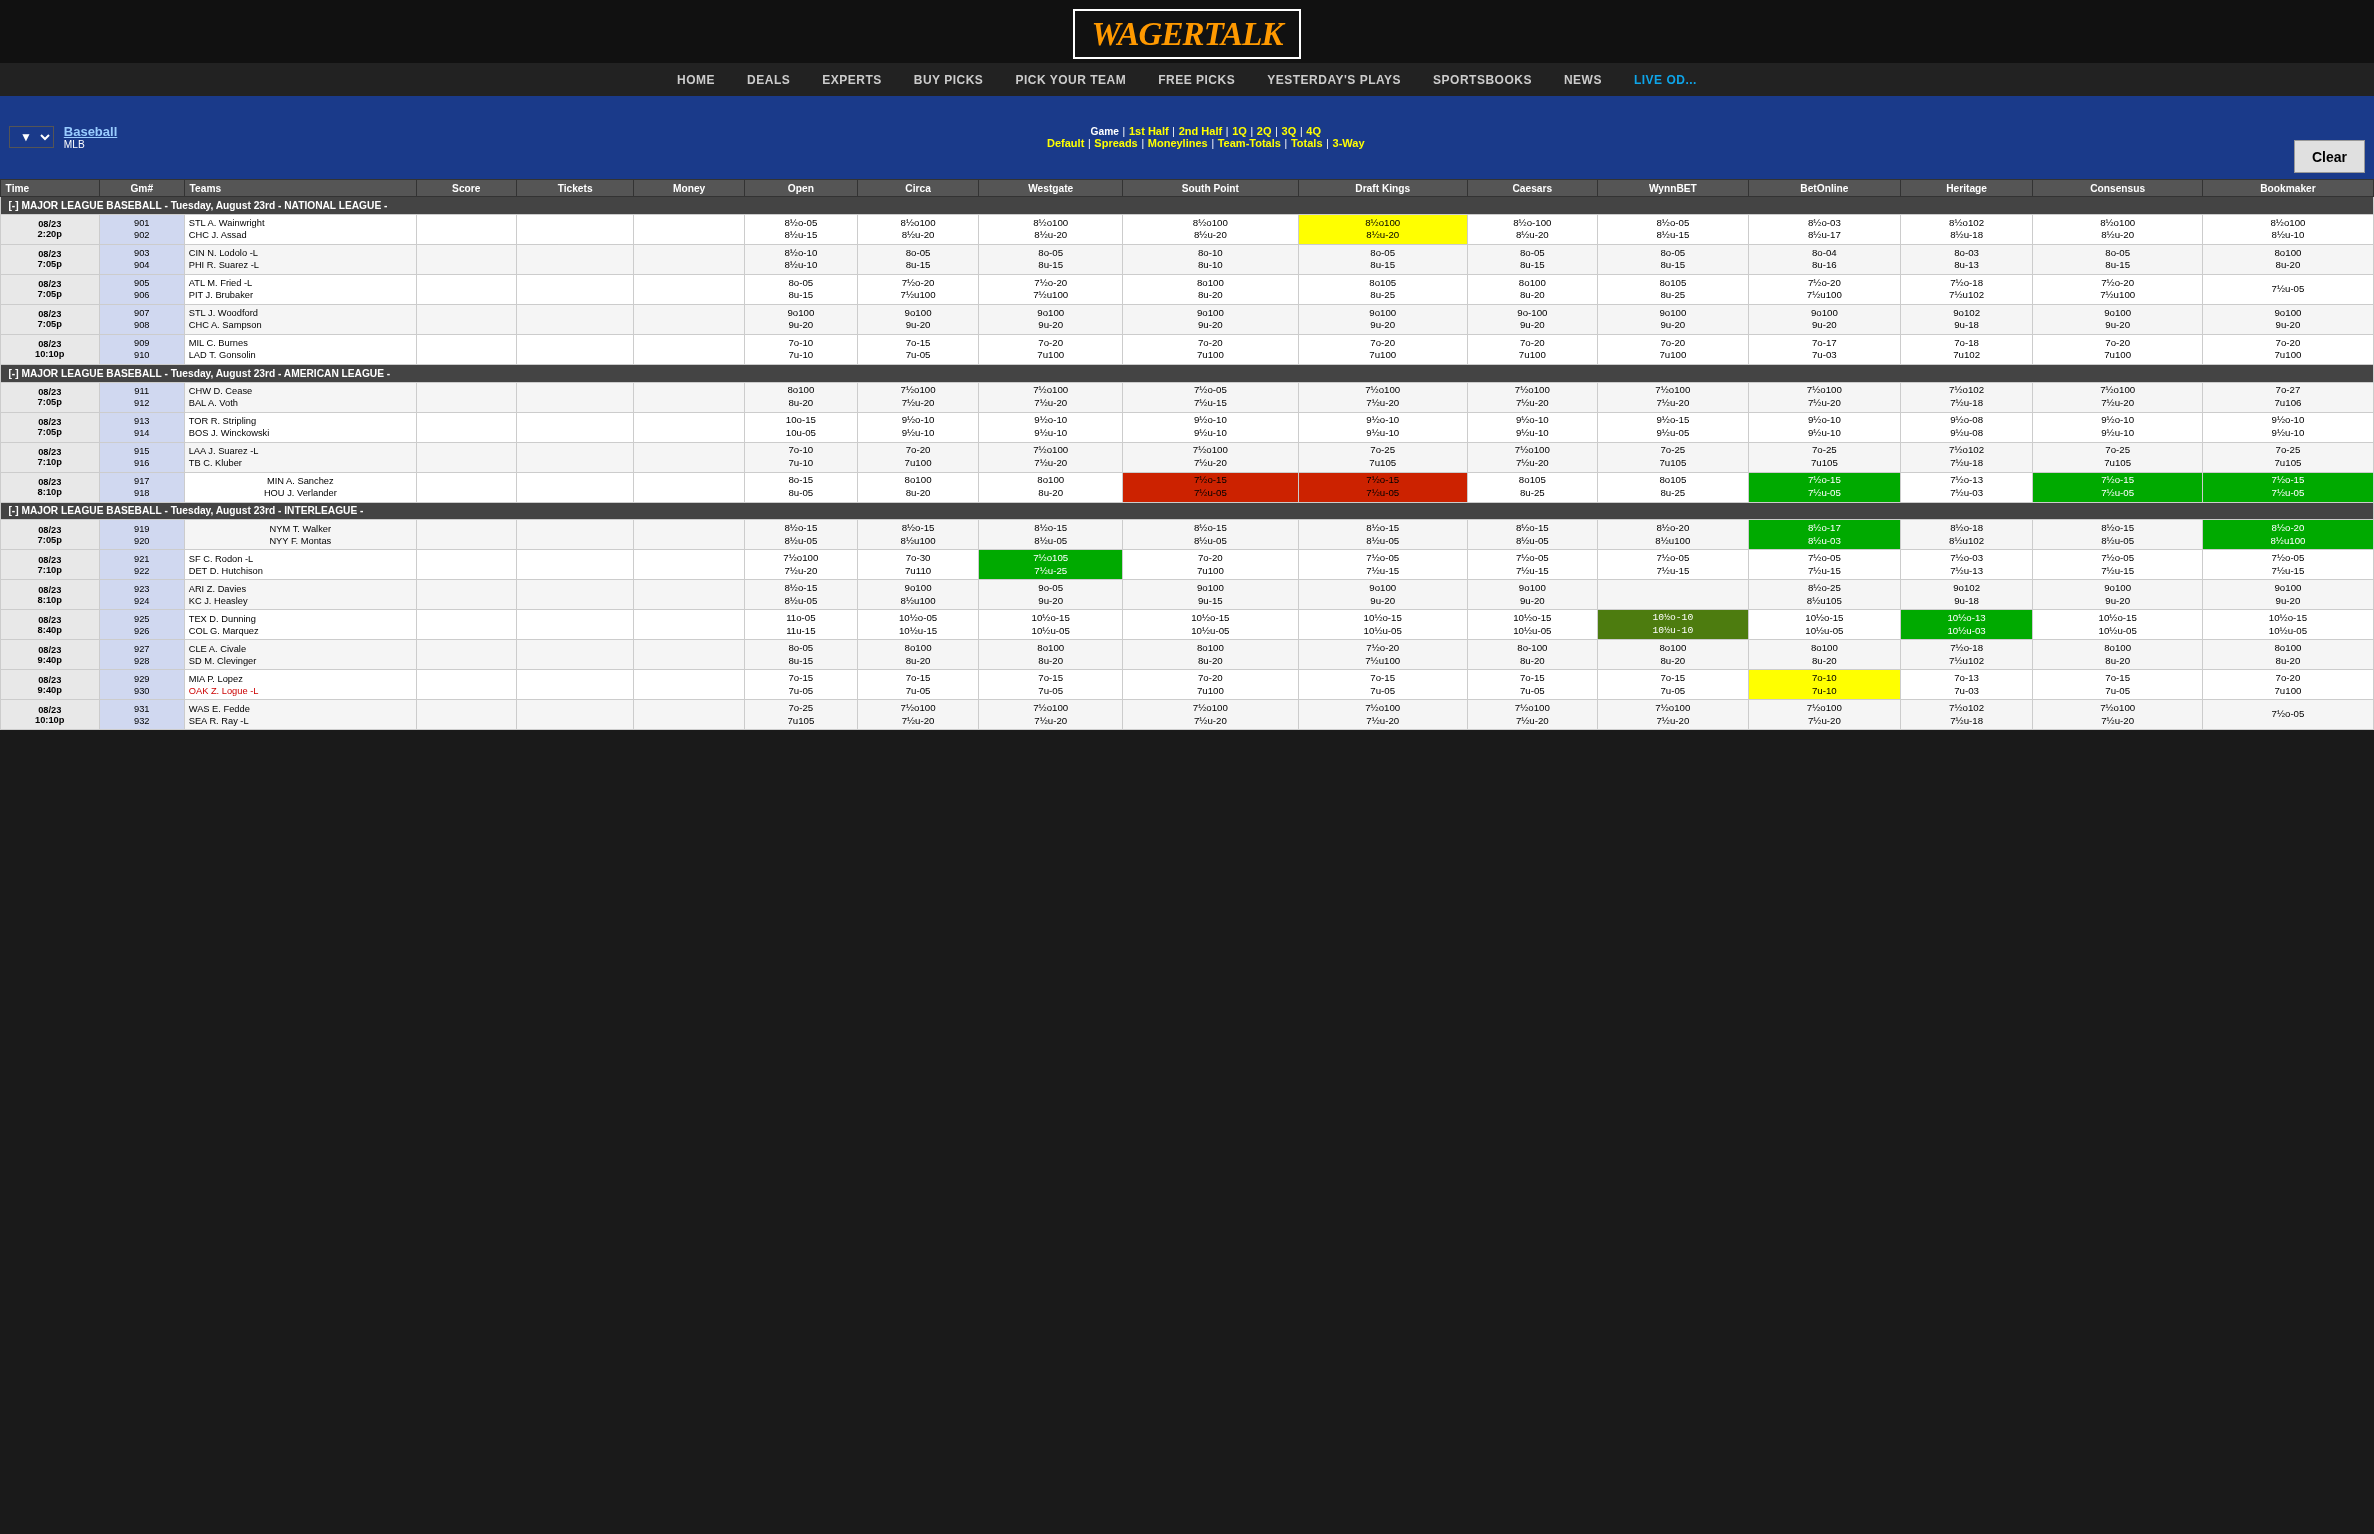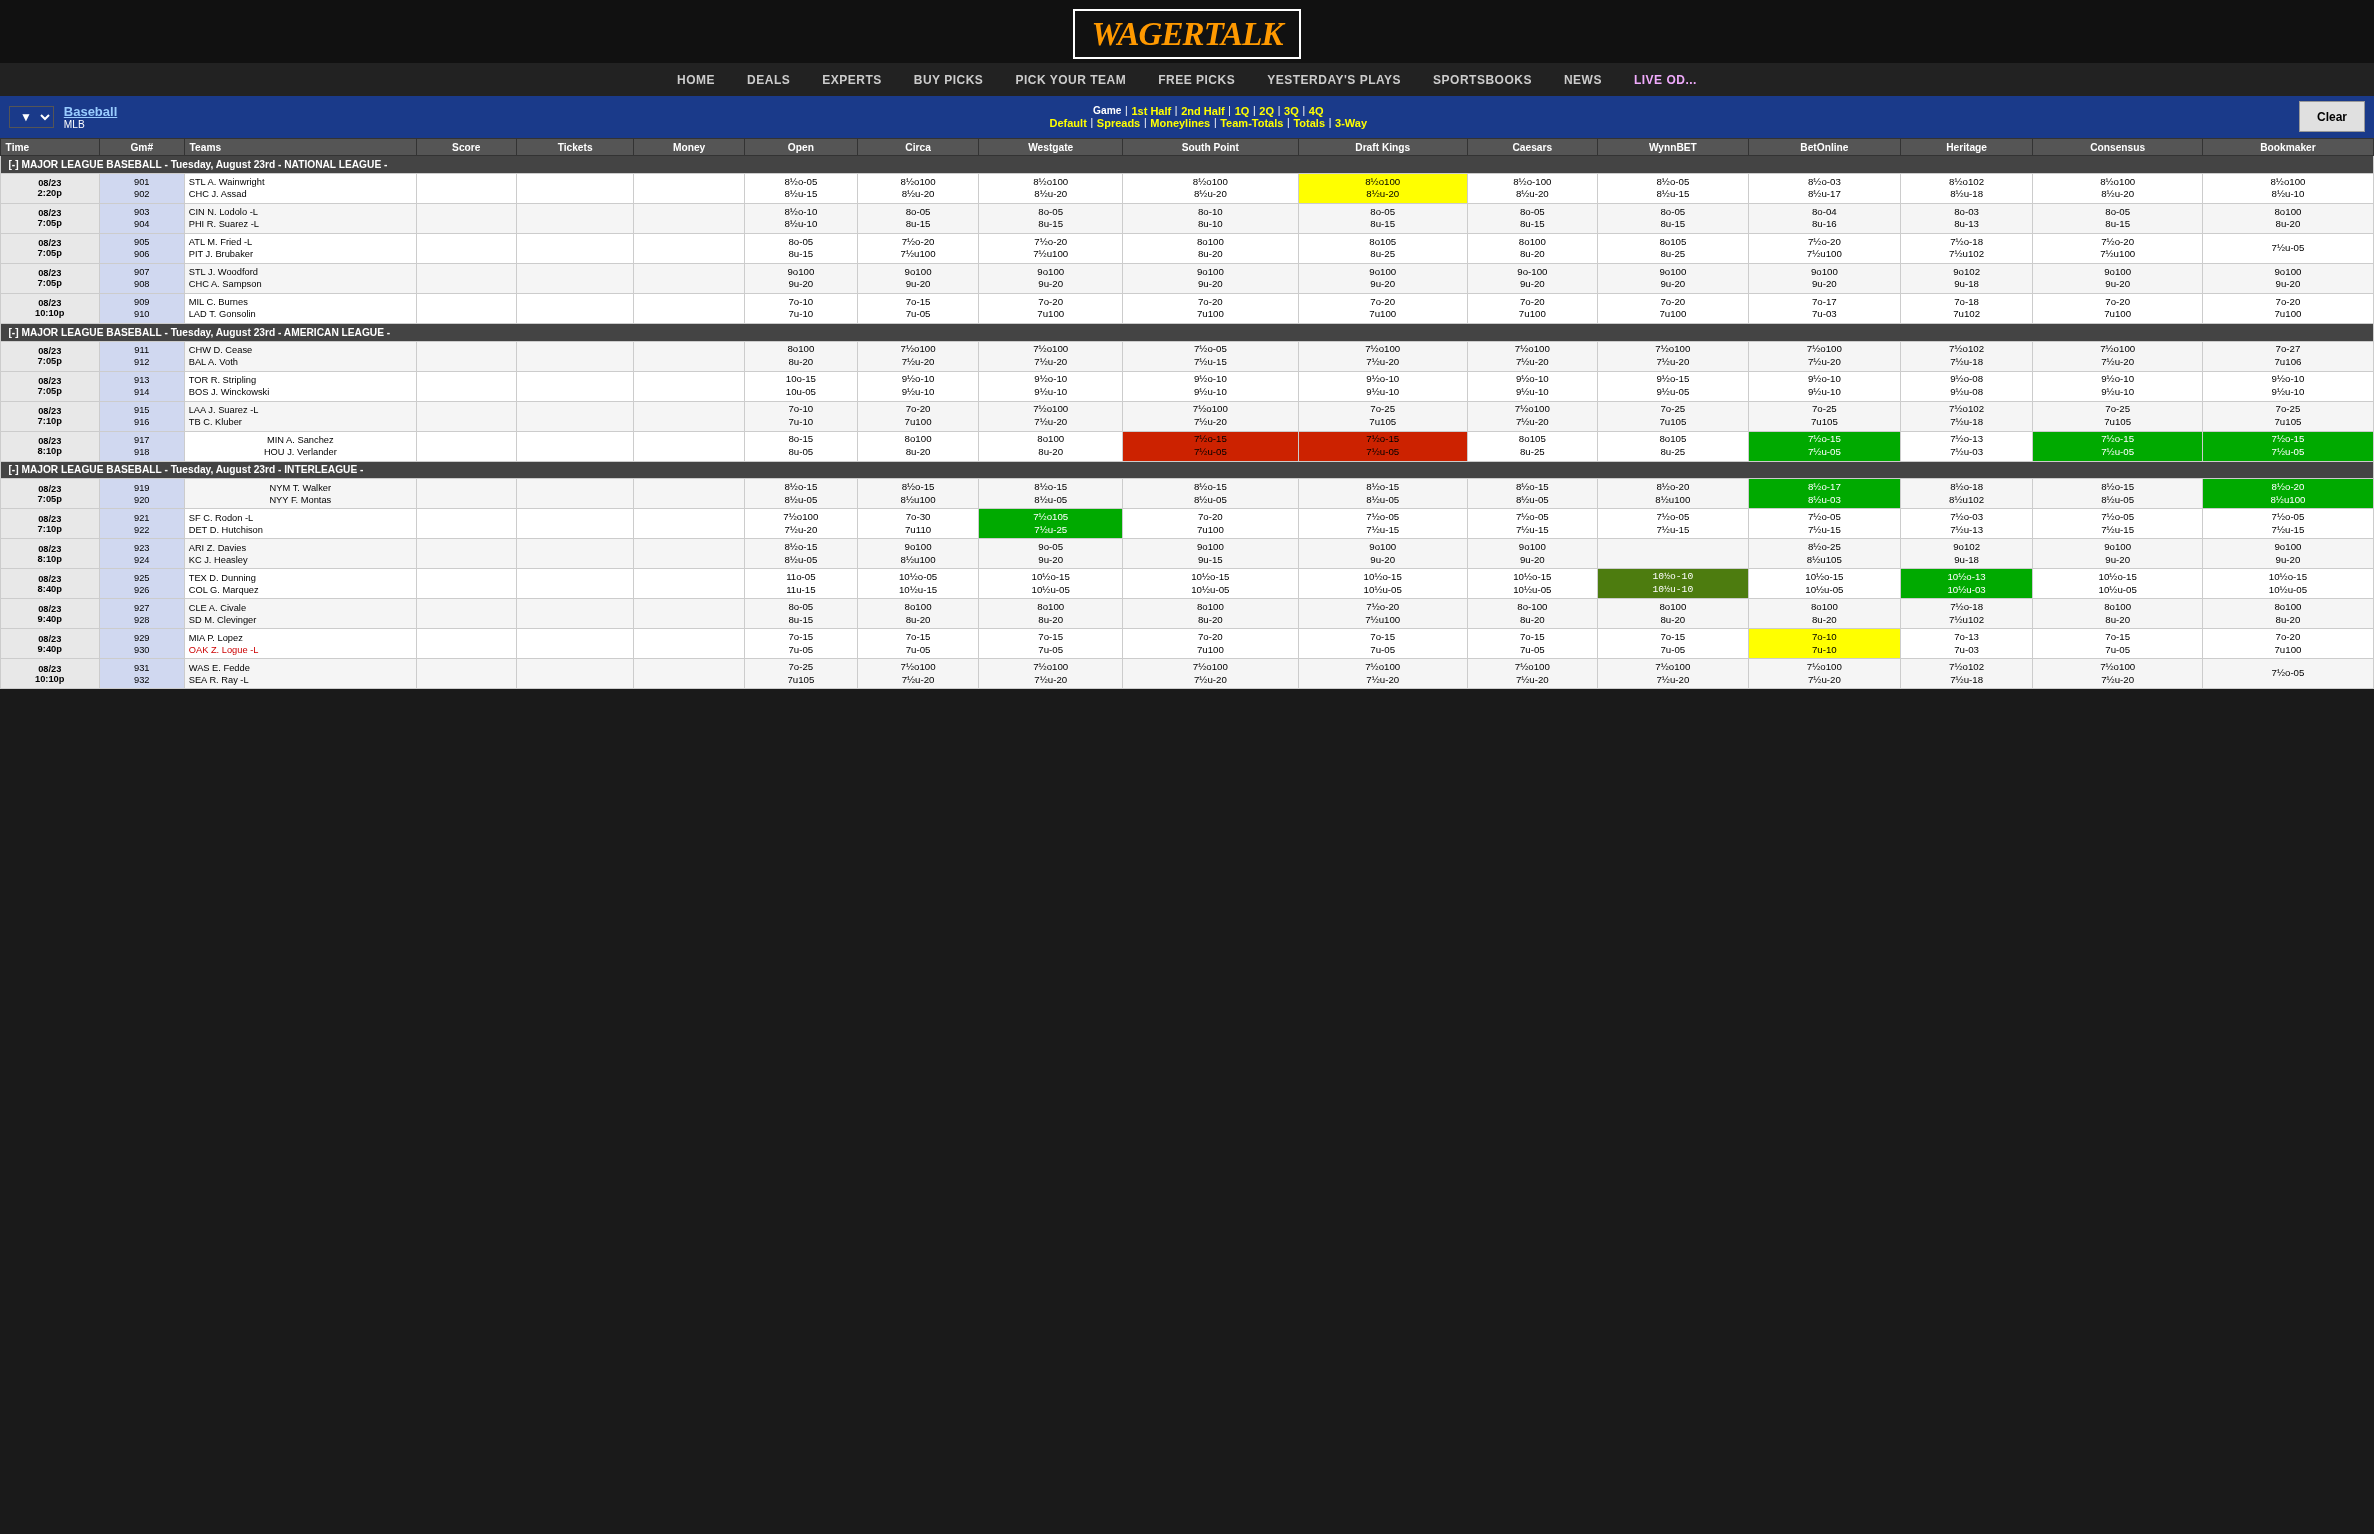--- a/index.html
+++ b/index.html
@@ -7,34 +7,34 @@
 
     
     .top-header { background: #111; text-align: center; padding: 9.3px 0 4.6px; }
     .logo-text { color: #fff; font-size: 33px; font-weight: 900; font-style: italic; letter-spacing: -0.9px; }
     .logo-text span { color: #f90; font-family: Liberation Serif, serif; }
     .logo-wrapper { display: inline-block; background: #111; border: 2.8px solid #fff; padding: 3.7px 16.7px; }
 
     
     .main-nav { background: #222; display: flex; justify-content: center; gap: 6px; padding: 5.6px 0; }
     .main-nav a { color: #ccc; text-decoration: none; font-size: 12px; font-weight: bold; padding: 3.7px 13px; letter-spacing: 0.5px; }
-    .main-nav a.live { color: #f0abfc; }
+    .main-nav a.live { color: #0ea5e9; }
 
     
     .toolbar { background: #1a3a8a; padding: 5.6px 9.3px; display: flex; align-items: center; gap: 9.3px; flex-wrap: wrap; }
     .sport-dropdown { background: #1a3a8a; color: #fff; border: 0.9px solid #555; padding: 1.9px 5.6px; font-size: 12px; }
     .sport-label { color: #9cf; font-size: 13px; font-weight: bold; text-decoration: underline; }
     .sport-sub { color: #fff; font-size: 10.2px; }
     .sport-info { display: flex; flex-direction: column; }
     .filter-links { display: flex; flex-direction: column; align-items: center; flex: 1; justify-content: center; }
     .filter-row { display: flex; gap: 3.7px; align-items: center; flex-wrap: wrap; justify-content: center; }
     .filter-row a { color: #ff0; font-size: 11px; text-decoration: none; font-weight: bold; }
     .filter-row .sep { color: #fff; }
     .filter-row .label { color: #fff; font-weight: bold; }
-    .clear-btn { background: #e0e0e0; border: 1.9px solid #999; padding: 7.4px 16.7px; font-size: 12px; font-weight: bold; cursor: pointer; color: #000; }
+    .clear-btn { background: #e0e0e0; border: 1.9px solid #999; padding: 7.4px 16.7px; font-size: 14px; font-weight: bold; cursor: pointer; color: #000; margin-top: 39px; }
 
     
     .odds-table { width: 100%; border-collapse: collapse; background: #fff; }
     .odds-table th { background: #555; color: #fff; font-size: 10.2px; font-weight: bold; padding: 2.8px 4.6px; text-align: center; border: 0.9px solid #333; white-space: nowrap; }
     .odds-table th.left { text-align: left; }
     .odds-table td { padding: 1.9px 3.7px; border: 0.9px solid #ccc; font-size: 9.7px; text-align: center; white-space: nowrap; vertical-align: middle; }
     .odds-table td.time-col { background: #e8e8e8; font-weight: bold; font-size: 9.3px; }
     .odds-table td.gm-col { background: #d0d8f0; font-size: 9.3px; }
     .odds-table td.team-col { text-align: left; font-size: 9.3px; }
     .section-header td { background: #444; color: #fff; font-weight: bold; font-size: 10.2px; text-align: left; padding: 2.8px 7.4px; }

